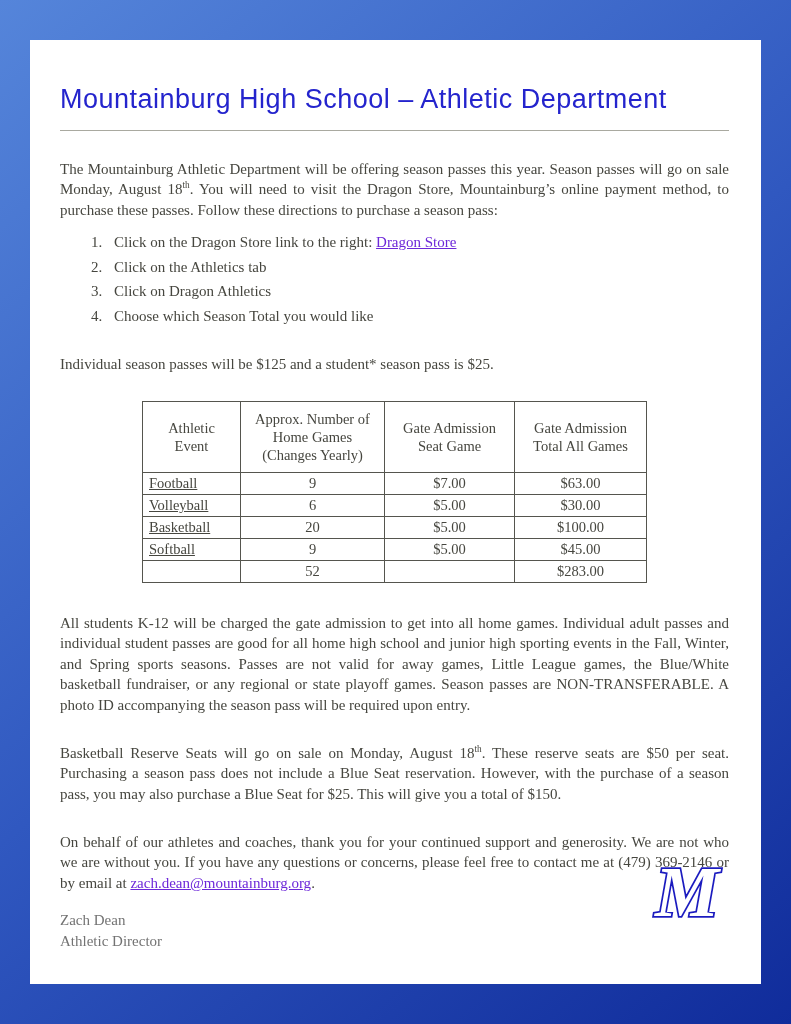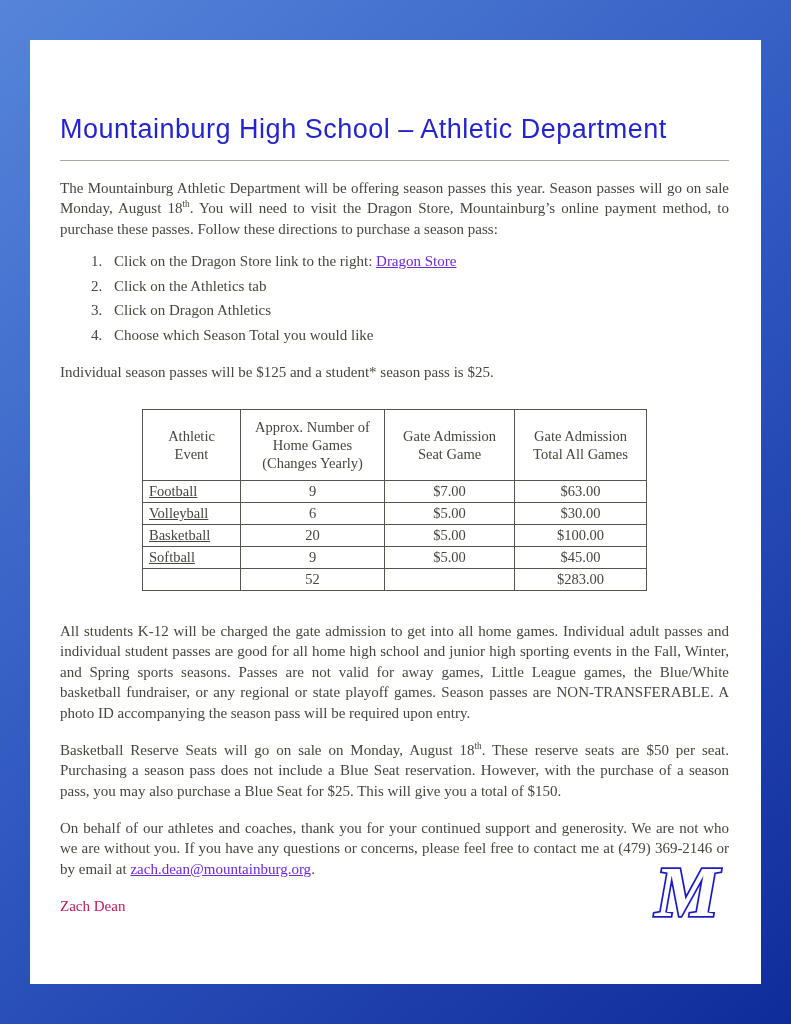--- a/index.html
+++ b/index.html
@@ -16,33 +16,32 @@
     width: 731px; height: 944px;
     background: #ffffff;
     padding: 44px 32px 0 30px;
   }
   h1.doc-title {
     font-family: "Liberation Sans", sans-serif;
     font-weight: 400;
     font-size: 27px;
     letter-spacing: 0.5px;
     color: #2424cd;
-    margin-top: 30px;
   }
   .title-rule {
     border: none;
     border-top: 1px solid #a9a9a0;
     margin-top: 15px;
   }
   p.body-text {
     font-size: 15px;
     line-height: 1.36;
     color: #46463f;
     text-align: justify;
-    margin-top: 17px;
+    margin-top: 28px;
   }
   ol.directions {
     margin: 13px 0 0 0;
     padding-left: 46px;
     font-size: 15px;
     line-height: 1.3;
     color: #46463f;
   }
   ol.directions li { padding-left: 8px; margin-bottom: 5px; }
   a.doc-link { color: #6d28d9; text-decoration: underline; cursor: pointer; }
@@ -68,21 +67,21 @@
     height: 20px;
   }
   table.pass-table td.event-cell { text-align: left; padding-left: 6px; text-decoration: underline; }
   .col-event { width: 98px; }
   .col-games { width: 144px; }
   .col-gate  { width: 130px; }
   .col-total { width: 132px; }
   .sig-line {
     font-size: 15px;
     line-height: 1.36;
-    color: #be185d;
+    color: #737373;
   }
   .sig-block { margin-top: 17px; }
   .footnote-star { font-weight: bold; }
   .logo-wrap {
     position: absolute;
     right: 16px;
     bottom: 56px;
     width: 122px;
     height: 70px;
   }
@@ -156,20 +155,21 @@
   </table>
 
   <p class="body-text" style="margin-top:30px;">All students K-12 will be charged the gate admission to get into all home games.  Individual adult passes and individual student passes are good for all home high school and junior high sporting events in the Fall, Winter, and Spring sports seasons.  Passes are not valid for away games, Little League games, the Blue/White basketball fundraiser, or any regional or state playoff games.  Season passes are NON-TRANSFERABLE.  A photo ID accompanying the season pass will be required upon entry.</p>
 
   <p class="body-text"><span>Basketball Reserve Seats will go on sale on Monday, August 18</span><sup>th</sup><span>.  These reserve seats are $50 per seat.  Purchasing a season pass does not include a Blue Seat reservation.  However, with the purchase of a season pass, you may also purchase a Blue Seat for $25.  This will give you a total of $150.</span></p>
 
   <p class="body-text"><span>On behalf of our athletes and coaches, thank you for your continued support and generosity.  We are not who we are without you.  If you have any questions or concerns, please feel free to contact me at (479) 369-2146 or by email at </span><a class="doc-link">zach.dean@mountainburg.org</a><span>.</span></p>
 
   <div class="sig-block">
     <div class="sig-line">Zach Dean</div>
+    <div class="sig-line">Athletic Director</div>
   </div>
 
   <div class="logo-wrap">
     <svg width="122" height="70" viewBox="0 0 122 70">
       <text x="64" y="58" text-anchor="middle" font-family="Liberation Serif, serif" font-style="italic" font-weight="bold" font-size="72" fill="#ffffff" stroke="#1b1bbf" stroke-width="3.5" paint-order="stroke">M</text>
     </svg>
   </div>
 
 </div>
 

